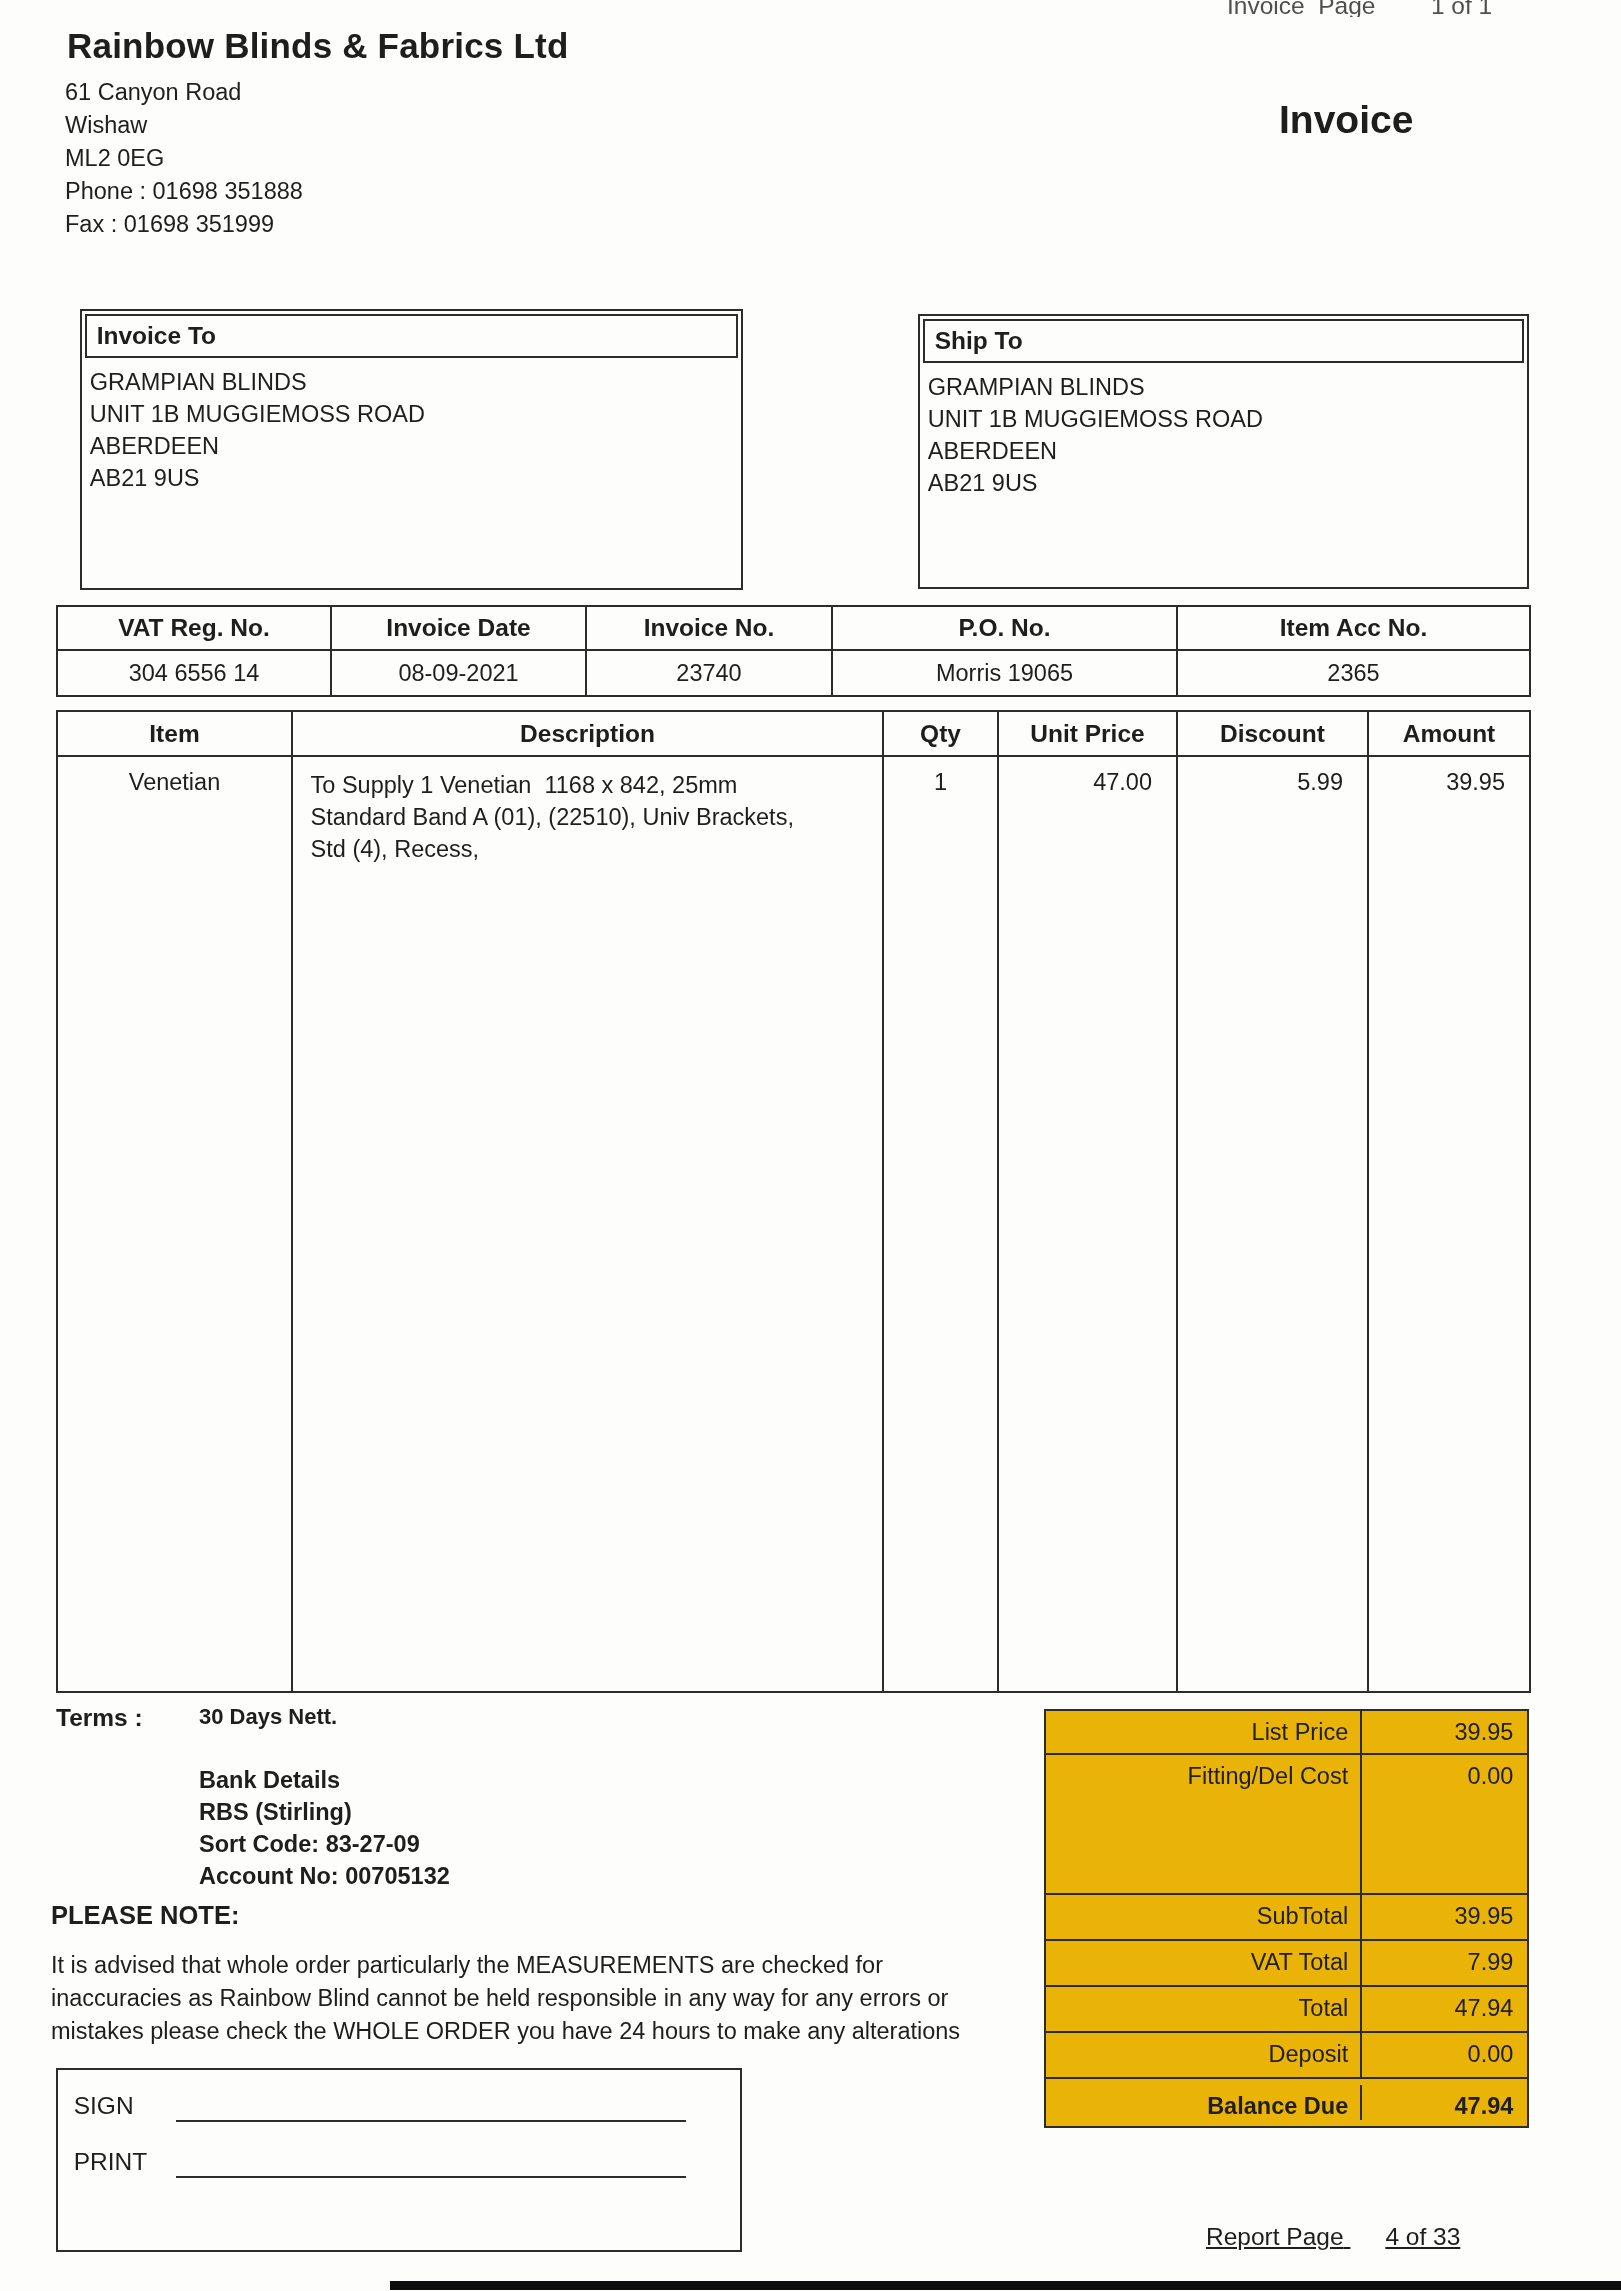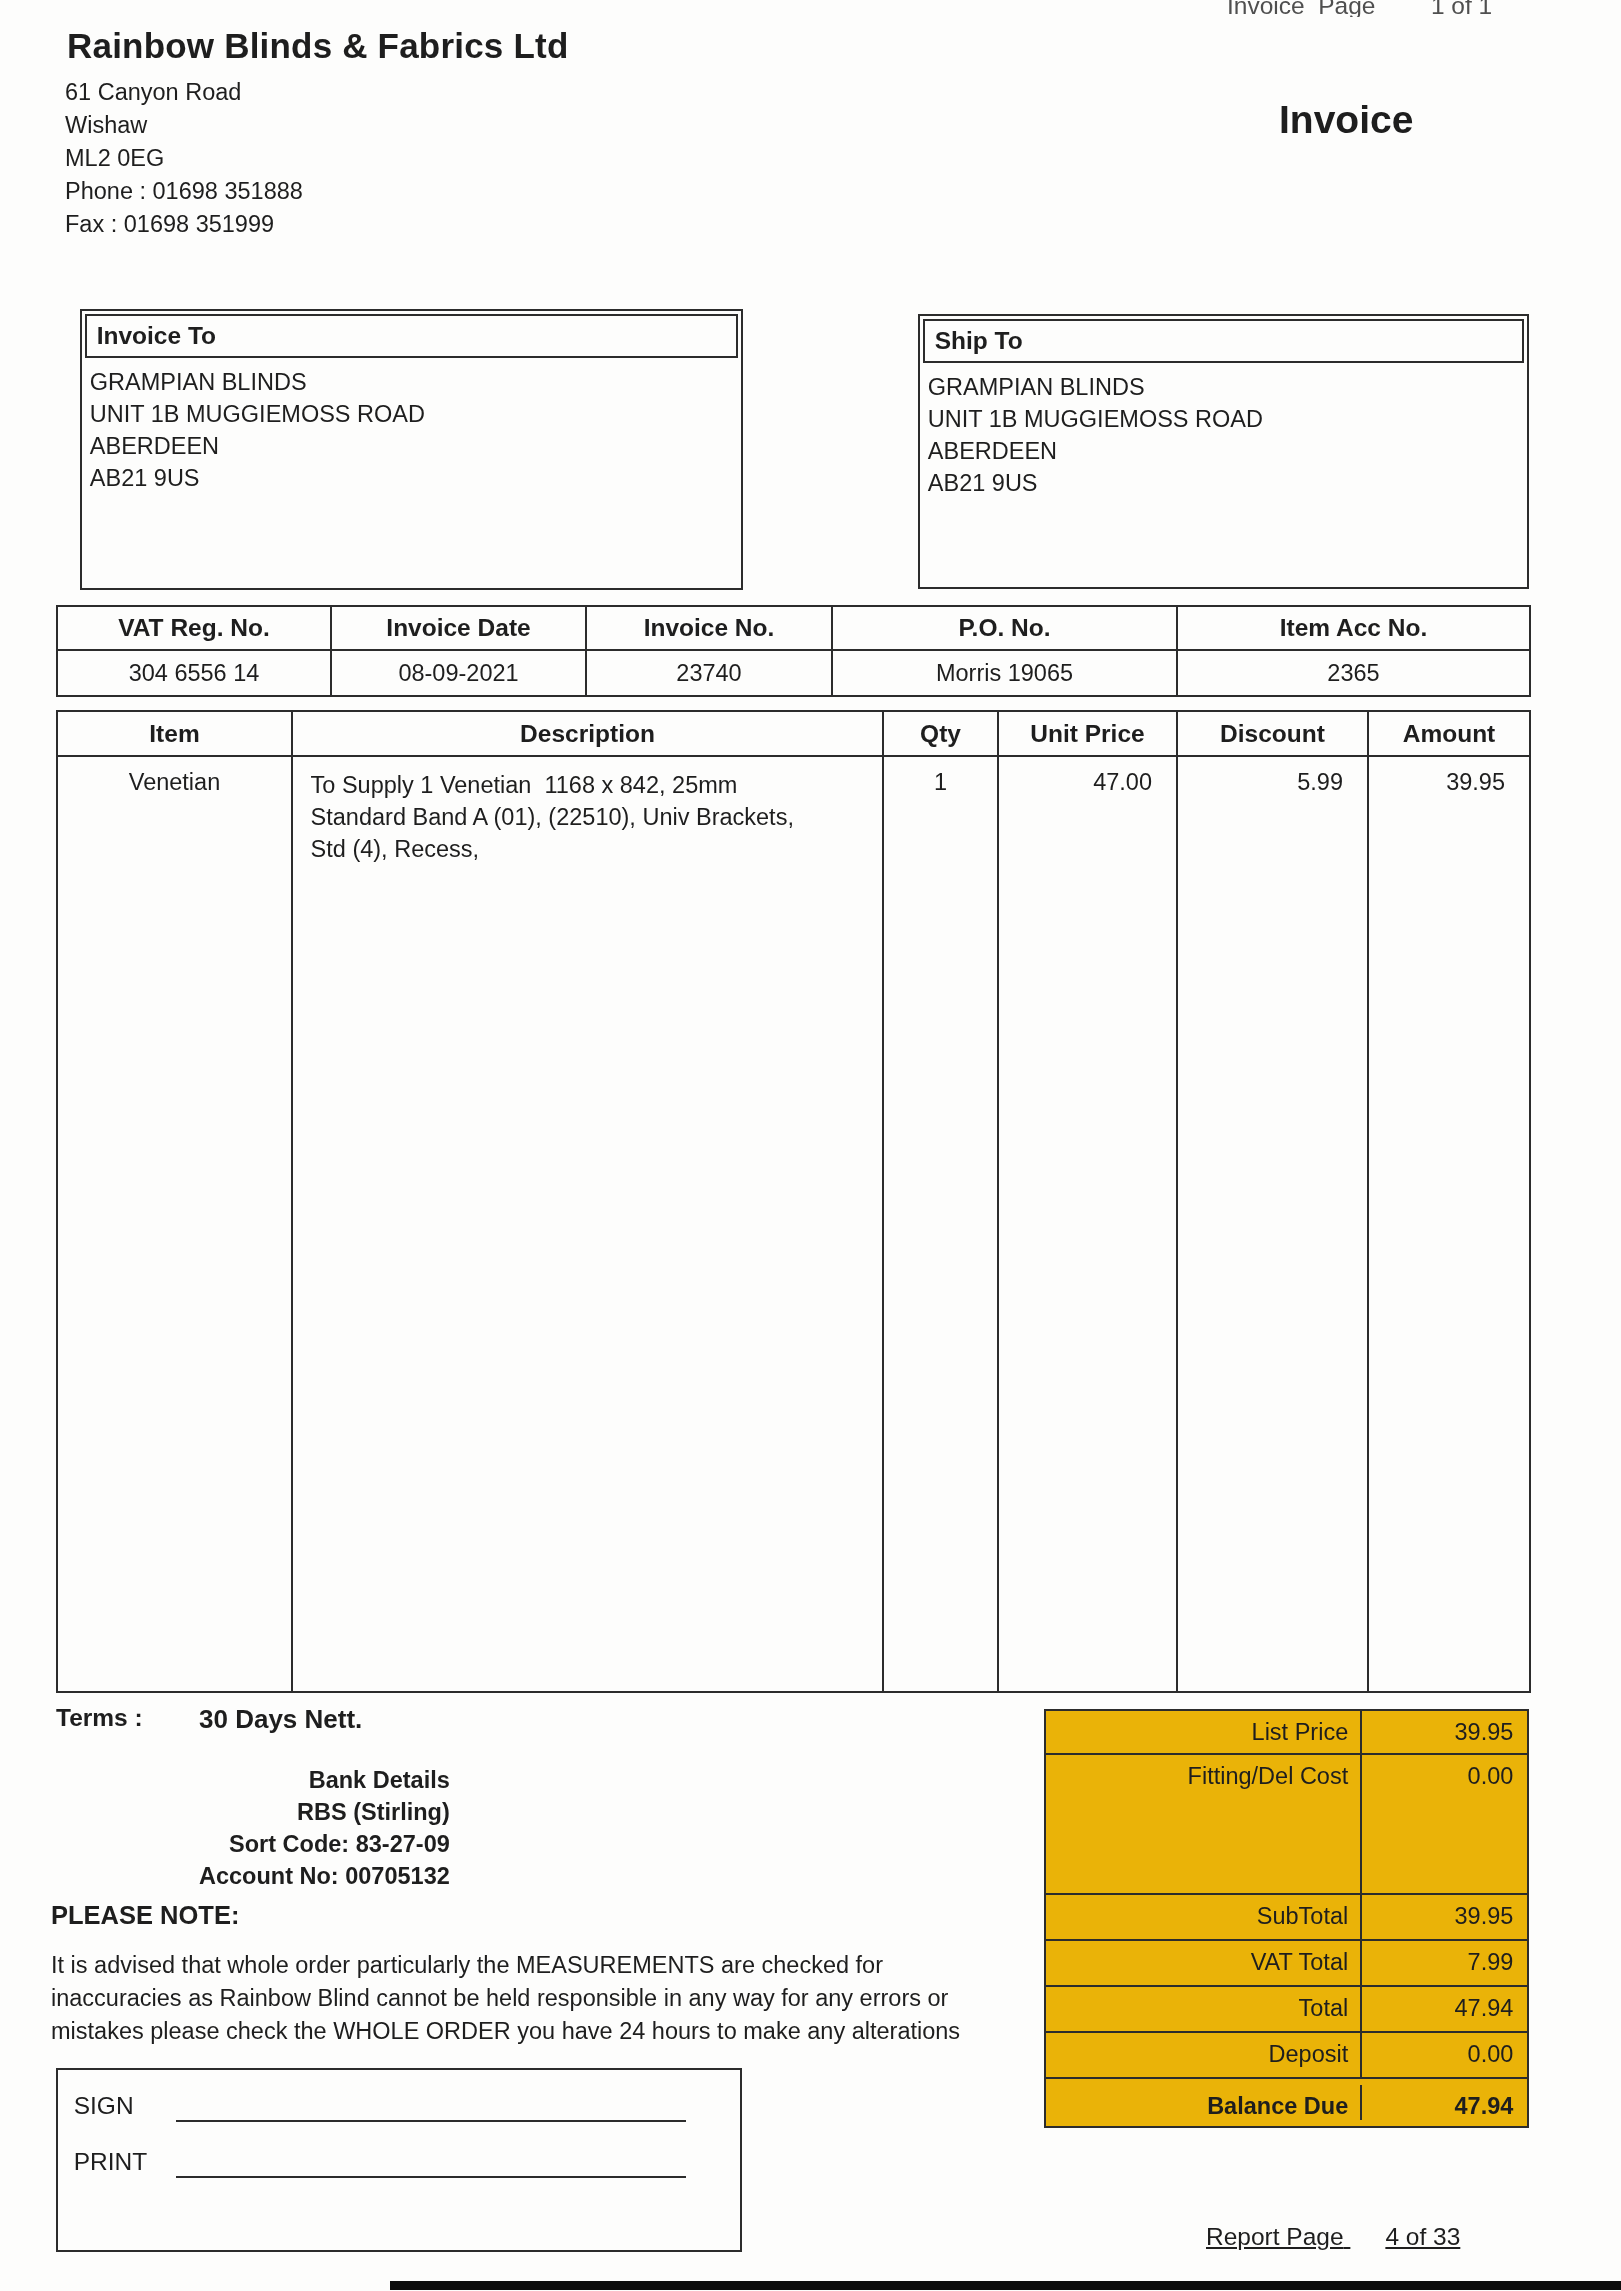--- a/index.html
+++ b/index.html
@@ -37,22 +37,22 @@
   .items-table th, .items-table td { border:2px solid #2c2c2c;margin-top:48px; }
   .items-table th { height:45px; font-size:24.5px; font-weight:700; text-align:center; }
   .items-table td { height:936px; vertical-align:top; font-size:23.5px; padding-top:11.8px; }
   .cell-item { text-align:center; }
   .cell-desc { text-align:left; padding:11.8px 15.7px 0 17.6px; white-space:pre-wrap; line-height:32px; }
   .cell-qty { text-align:center; }
   .cell-num { text-align:right; padding-right:24px; }
 
   
   .terms-label { position:absolute; left:56px;  top:1704px; font-size:24.5px; font-weight:700; }
-  .terms-value { position:absolute; left:199px; top:1704px; font-size:26px; font-weight:700; }
-  .bank { position:absolute; left:199px; top:1764px; font-size:23.5px; font-weight:700; line-height:32px;text-align:right; }
+  .terms-value { position:absolute; left:199px; top:1704px; font-size:22px; font-weight:700; }
+  .bank { position:absolute; left:199px; top:1764px; font-size:23.5px; font-weight:700; line-height:32px; }
   .note-title { position:absolute; left:51px; top:1901px; font-size:25.5px; font-weight:700; }
   .note-body { position:absolute; left:51px; top:1949px; width:1078px; font-size:23.5px; line-height:33px; white-space:pre-line; }
 
   
   .totals { position:absolute; left:1044px; top:1709px; width:485px; border:2px solid #2c2c2c; font-size:23.5px; background:#eab308; }
   .trow { display:flex; border-bottom:2px solid #2c2c2c; }
   .trow:last-child { border-bottom:0;align-items:center; }
   .tlabel { width:316px; border-right:2px solid #2c2c2c; text-align:right; padding:7.8px 11.8px 0 0; }
   .tval { flex:1; text-align:right; padding:7.8px 13.7px 0 0; }
   .h45{height:44px} .h143{height:140px} .h47{height:46px} .h48{height:47px}

